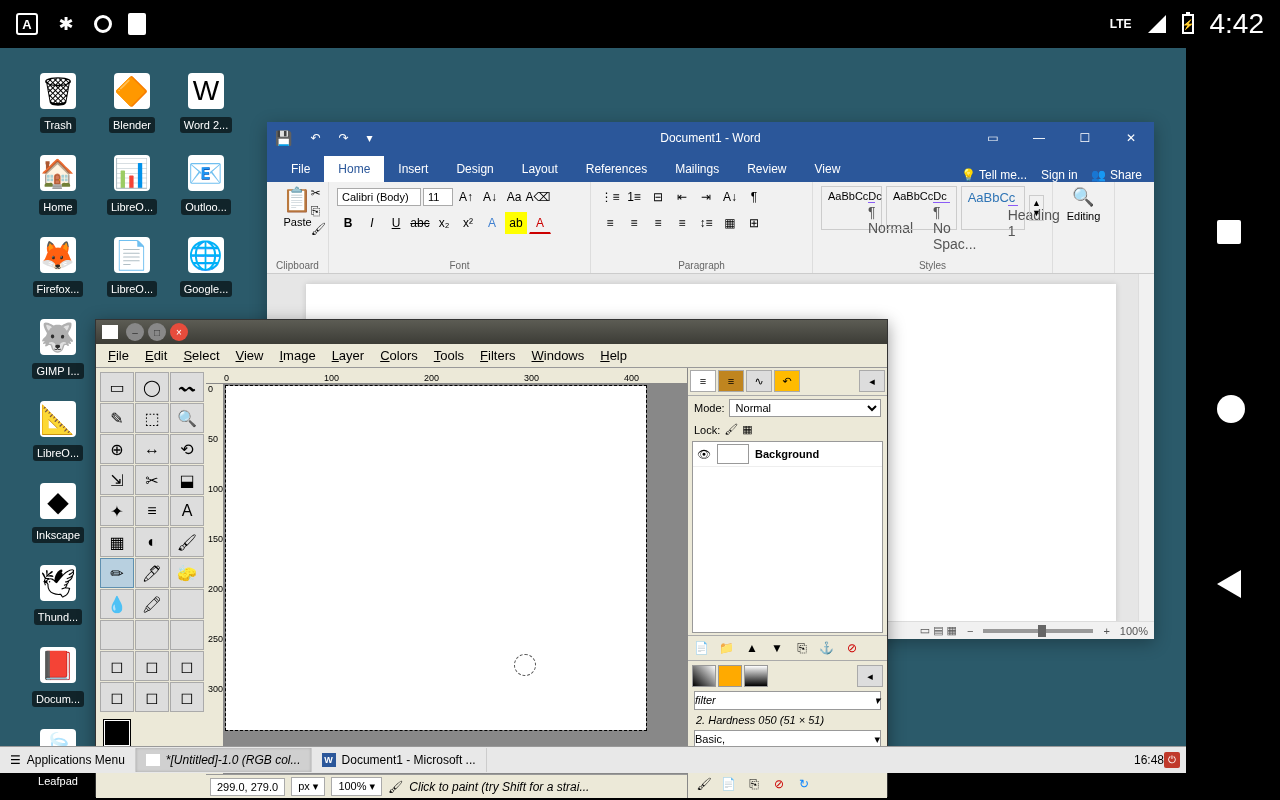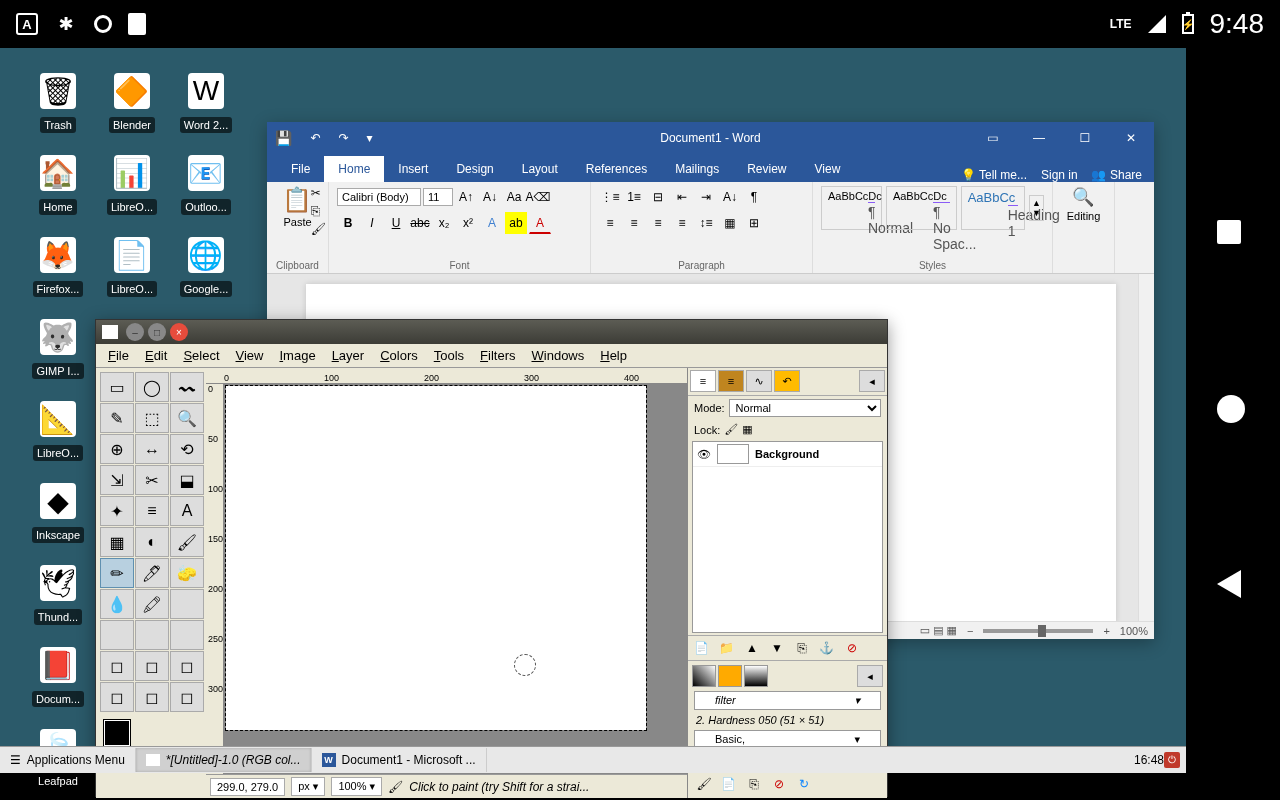--- a/index.html
+++ b/index.html
@@ -81,21 +81,21 @@
 .gimp-panel-select { flex: 1; font-size: 11px; border: 1px solid #999; padding: 1px 2px; background: #fff; }
 .gimp-opacity-bar { flex: 1; border: 1px solid #999; padding: 3px 4px; display: flex; justify-content: space-between; background: linear-gradient(to right, #dce8f0 100%, transparent 0); }
 .gimp-layer-list { flex: 1; background: #fff; border: 1px solid #999; margin: 2px 4px; min-height: 72px; }
 .gimp-layer-item { display: flex; align-items: center; padding: 2px 4px; gap: 6px; border-bottom: 1px solid #eee; }
 .gimp-layer-thumb { width: 32px; height: 20px; background: #fff; border: 1px solid #999; }
 .gimp-layer-btns { display: flex; gap: 3px; padding: 3px; border-top: 1px solid #aaa; }
 .gimp-layer-btn { width: 22px; height: 18px; display: flex; align-items: center; justify-content: center; font-size: 12px; cursor: pointer; }
 .gimp-brush-section { border-top: 1px solid #aaa; padding: 2px; }
 .gimp-brush-tabs { display: flex; gap: 2px; padding: 2px; }
 .gimp-brush-tab { width: 24px; height: 22px; border: 1px solid #999; background: linear-gradient(45deg,#000,#fff); }
-.gimp-brush-field { border: 1px solid #999; padding: 2px 20px; margin: 2px 4px; background: #fff; display: flex; justify-content: space-between; font-style: italic; }
+.gimp-brush-field { border: 1px solid #999; padding: 2px 0; margin: 2px 4px; background: #fff; display: flex; justify-content: space-between; font-style: italic; }
 
 
 .taskbar { position: absolute; bottom: 0; left: 0; width: 1186px; height: 27px; background: #e8e8e8; border-top: 1px solid #999; display: flex; align-items: center; font-size: 12px; }
 .taskbar-item { padding: 0 10px; height: 24px; display: flex; align-items: center; gap: 6px; cursor: pointer; border-right: 1px solid #ccc; }
 .taskbar-item.active { background: #d0d0d0; box-shadow: inset 0 0 3px rgba(0,0,0,0.2); font-style: italic; }
 .taskbar-tray { margin-left: auto; display: flex; align-items: center; gap: 0; padding-right: 6px; }
 .taskbar-power { width: 16px; height: 16px; background: #c0392b; border-radius: 2px; display: flex; align-items: center; justify-content: center; }
 
 
 .android-nav { position: absolute; right: 0; top: 48px; width: 94px; height: 725px; background: #000; display: flex; flex-direction: column; align-items: center; justify-content: space-around; padding: 100px 0; }
@@ -118,21 +118,21 @@
     <div class="status-icon" style="width:18px;height:18px;border:3px solid #fff;border-radius:50%;"></div>
     <div class="status-icon" style="width:18px;height:22px;background:#fff;border-radius:2px 2px 2px 2px;"></div>
   </div>
   <div class="status-right">
     <div style="font-size:12px;font-weight:bold;">LTE</div>
     <div style="width:0;height:0;border-bottom:18px solid #fff;border-left:18px solid transparent;"></div>
     <div style="width:12px;height:20px;border:2px solid #fff;position:relative;">
       <div style="position:absolute;top:-4px;left:2px;width:4px;height:2px;background:#fff;"></div>
       <div style="position:absolute;top:3px;left:-1px;right:-1px;font-size:10px;text-align:center;">⚡</div>
     </div>
-    <div class="status-time">9:48</div>
+    <div class="status-time">4:42</div>
   </div>
 </div>
 
 <div class="desktop">
   <div class="desktop-icons" id="desktop-icons">
       <div class="desktop-icon">
         <div class="ico">🗑</div>
         <div class="lbl">Trash</div>
       </div>
       <div class="desktop-icon">

